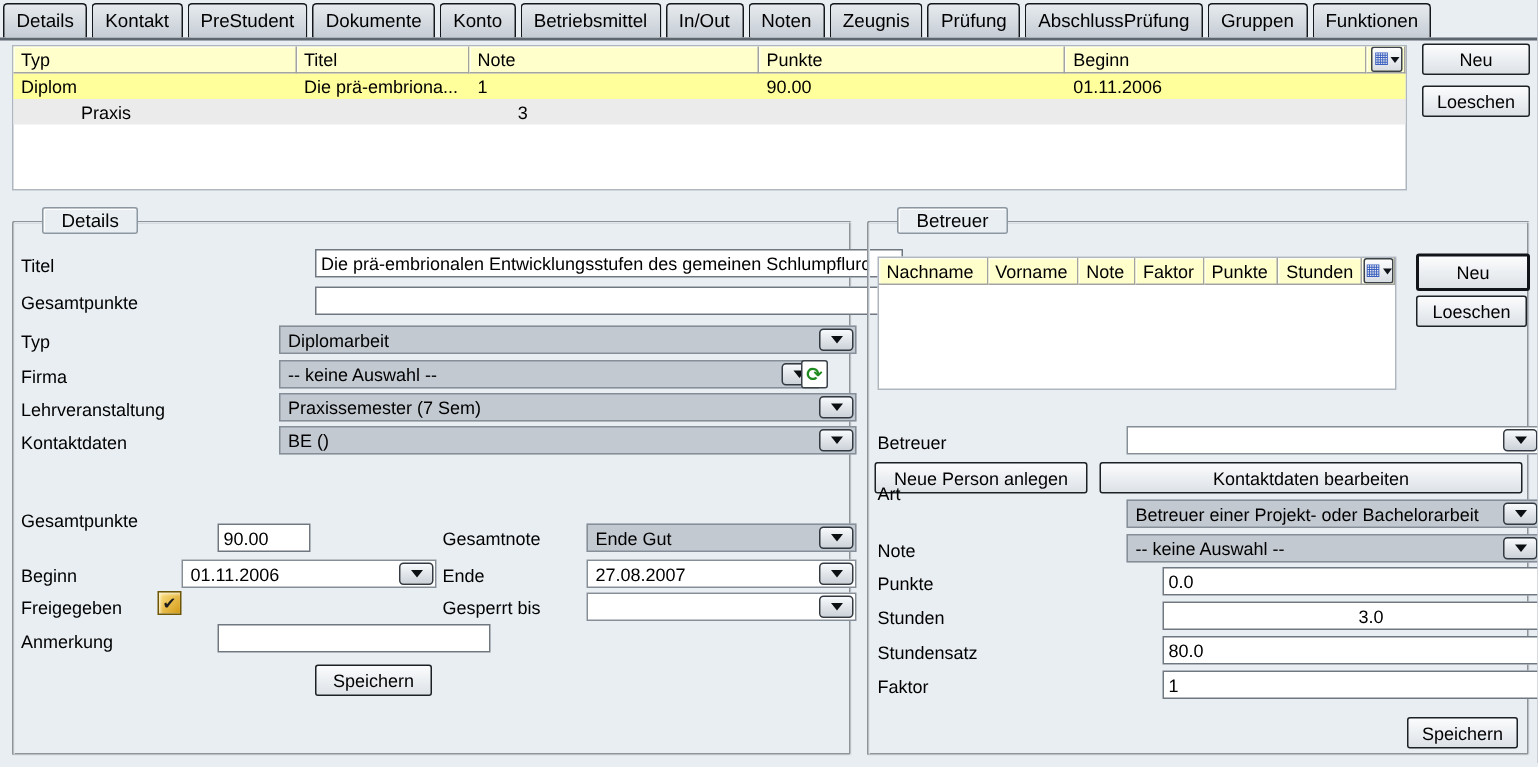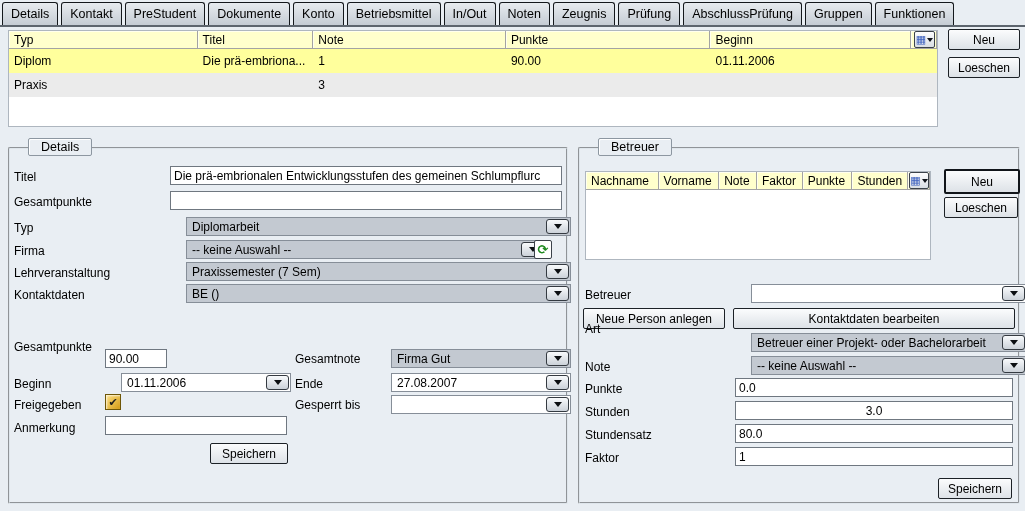--- a/index.html
+++ b/index.html
@@ -25,21 +25,21 @@
   
   .btn3d{
     position:absolute;display:flex;align-items:center;justify-content:center;
     background:linear-gradient(#fbfcfd,#dde2e7);
     border:1px solid #1c2126;border-radius:2px;font-size:12px;white-space:nowrap;cursor:default;
   }
   .btn3d.focused{border:2px solid #11151a;}
   .tfield{
     position:absolute;background:#fff;border:1px solid #6f7780;
     font-family:"Liberation Sans","DejaVu Sans",sans-serif;font-size:12px;color:#000;
-    padding:0 3px;box-sizing:border-box;outline:none;
+    padding:0 3px;box-sizing:border-box;outline:none;margin-left:40px;
   }
   .combo{
     position:absolute;background:#c3c9d1;border:1px solid #868e98;
     display:flex;align-items:center;padding-left:5px;box-sizing:border-box;
     font-size:12px;white-space:nowrap;overflow:hidden;margin-left:16px;
   }
   .combo.editable{background:#fff;}
   .combo-btn{
     position:absolute;right:1px;top:1px;bottom:1px;width:21px;
     background:linear-gradient(#f8fafc,#ccd2d9);
@@ -56,21 +56,21 @@
   }
   
   .listpanel{position:absolute;background:#fff;border:1px solid #aeb6bf;box-sizing:border-box;}
   .lheader{display:flex;}
   .hcell{
     background:#ffffcc;border-right:1px solid #a3a3a3;border-bottom:1px solid #a3a3a3;
     box-shadow:inset 1px 1px 0 #ffffee;
     height:18px;display:flex;align-items:center;padding-left:5px;box-sizing:border-box;
     font-size:12px;white-space:nowrap;overflow:hidden;
   }
-  .lrow{display:flex;height:24px;}
+  .lrow{display:flex;height:17px;}
   .lcell{display:flex;align-items:center;padding-left:5px;box-sizing:border-box;white-space:nowrap;overflow:hidden;font-size:12px;}
   .row-selected{background:#ffff9c;}
   .row-alt{background:#ebebeb;}
   .colcfg-btn{
     width:20px;height:15px;margin:1px;background:linear-gradient(#fdfdfe,#d9dee3);
     border:1px solid #3b424a;border-radius:2px;
     display:flex;align-items:center;justify-content:center;gap:1px;
   }
   .grid-glyph{color:#3a5fbf;font-size:11px;line-height:11px;}
   .mini-arrow{width:0;height:0;border-left:3px solid transparent;border-right:3px solid transparent;border-top:4px solid #10141a;}
@@ -126,21 +126,21 @@
     </div>
     <div class="lrow row-selected">
       <div class="lcell" style="width:189px;">Diplom</div>
       <div class="lcell" style="width:116px;">Die prä-embriona...</div>
       <div class="lcell" style="width:193px;">1</div>
       <div class="lcell" style="width:205px;">90.00</div>
       <div class="lcell" style="width:201px;">01.11.2006</div>
       <div class="lcell" style="width:26px;"></div>
     </div>
     <div class="lrow row-alt">
-      <div class="lcell" style="width:189px;">Praxis</div>
+      <div class="lcell" style="width:189px;margin-left:40px;">Praxis</div>
       <div class="lcell" style="width:116px;"></div>
       <div class="lcell" style="width:193px;">3</div>
       <div class="lcell" style="width:205px;"></div>
       <div class="lcell" style="width:201px;"></div>
       <div class="lcell" style="width:26px;"></div>
     </div>
   </div>
   <div class="btn3d" style="left:948px;top:29px;width:70px;height:19px;">Neu</div>
   <div class="btn3d" style="left:948px;top:57px;width:70px;height:19px;">Loeschen</div>
 
@@ -186,21 +186,21 @@
     <span class="combo-btn">
         <span class="arrow-down"></span>
       </span>
   </div>
 
   <div class="label" style="left:14px;top:340px;">Gesamtpunkte</div>
   <input class="tfield" style="left: 105px; top: 349px; width: 62px; height: 19px;" value="90.00">
 
   <div class="label" style="left:295px;top:352px;">Gesamtnote</div>
   <div class="combo" style="left:375px;top:349px;width:180px;height:19px;">
-    <span>Firma Gut</span>
+    <span>Ende Gut</span>
     <span class="combo-btn">
         <span class="arrow-down"></span>
       </span>
   </div>
 
   <div class="label" style="left:14px;top:377px;">Beginn</div>
   <div class="combo editable" style="left:105px;top:373px;width:170px;height:19px;">
     <span>01.11.2006</span>
     <span class="combo-btn">
         <span class="arrow-down"></span>

